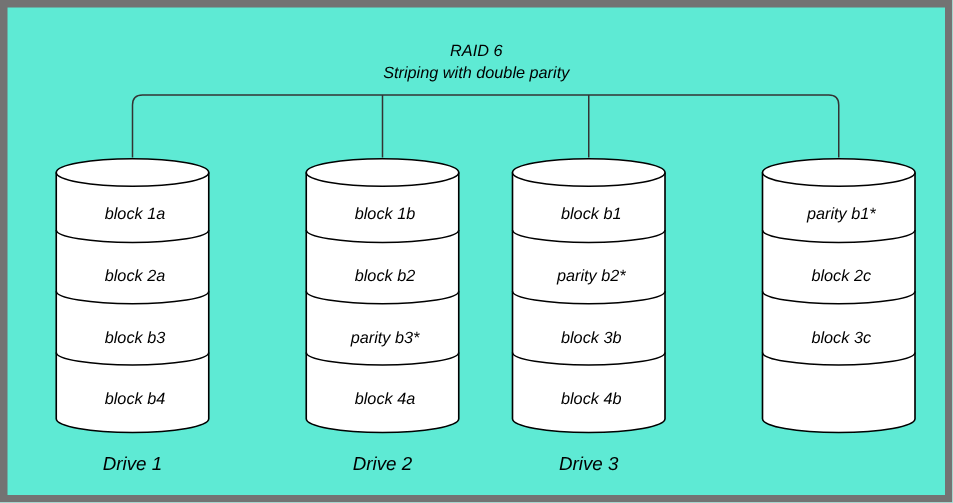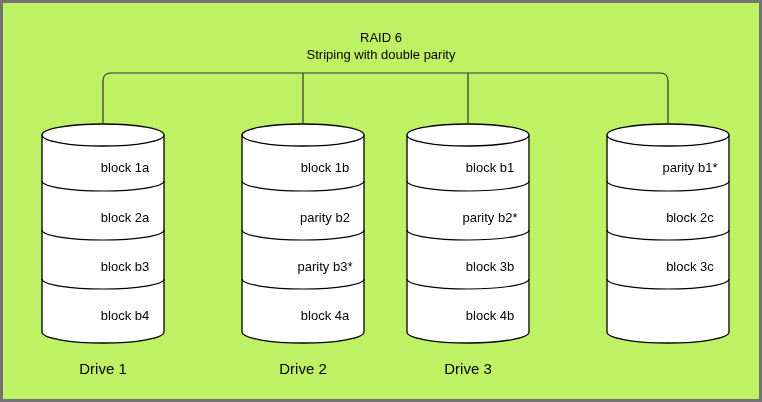--- a/index.html
+++ b/index.html
@@ -6,23 +6,24 @@
     margin: 0;
     padding: 0;
     background: #ffffff;
     font-family: "Liberation Sans", "DejaVu Sans", sans-serif;
   }
   .canvas {
     position: relative;
     width: 762px;
     height: 402px;
     box-sizing: border-box;
-    border: 3px solid #737373;
-    background: #bef264;
+    border: 6px solid #737373;
+    background: #5eead4;
     overflow: hidden;
+    font-style: italic;
   }
   .title {
     position: absolute;
     top: 26px;
     left: 0;
     right: 0;
     text-align: center;
     font-size: 13px;
     line-height: 17px;
     color: #000000;
@@ -52,21 +53,20 @@
   .block-label {
     position: absolute;
     left: 0;
     width: 128px;
     height: 16px;
     line-height: 16px;
     text-align: center;
     font-size: 13px;
     color: #000000;
     white-space: nowrap;
-    margin-left: 20px;
   }
   .bl-0 { top: 37px; }
   .bl-1 { top: 87px; }
   .bl-2 { top: 136px; }
   .bl-3 { top: 185px; }
   .drive-name {
     position: absolute;
     top: 237px;
     left: 0;
     width: 124px;
@@ -111,21 +111,21 @@
 
   <div class="drive d2">
     <svg class="cyl-svg" width="124" height="221" viewBox="0 0 124 221">
       <path d="M 1 12 L 1 209 A 61 11 0 0 0 123 209 L 123 12" fill="#ffffff" stroke="#000000" stroke-width="1.3"></path>
       <ellipse cx="62" cy="12" rx="61" ry="11" fill="#ffffff" stroke="#000000" stroke-width="1.3"></ellipse>
       <path d="M 1 58 A 61 10 0 0 0 123 58" fill="none" stroke="#000000" stroke-width="1.2"></path>
       <path d="M 1 107 A 61 10 0 0 0 123 107" fill="none" stroke="#000000" stroke-width="1.2"></path>
       <path d="M 1 156 A 61 10 0 0 0 123 156" fill="none" stroke="#000000" stroke-width="1.2"></path>
     </svg>
     <div class="block-label bl-0">block 1b</div>
-    <div class="block-label bl-1">parity b2</div>
+    <div class="block-label bl-1">block b2</div>
     <div class="block-label bl-2">parity b3*</div>
     <div class="block-label bl-3">block 4a</div>
     <div class="drive-name">Drive 2</div>
   </div>
 
   <div class="drive d3">
     <svg class="cyl-svg" width="124" height="221" viewBox="0 0 124 221">
       <path d="M 1 12 L 1 209 A 61 11 0 0 0 123 209 L 123 12" fill="#ffffff" stroke="#000000" stroke-width="1.3"></path>
       <ellipse cx="62" cy="12" rx="61" ry="11" fill="#ffffff" stroke="#000000" stroke-width="1.3"></ellipse>
       <path d="M 1 58 A 61 10 0 0 0 123 58" fill="none" stroke="#000000" stroke-width="1.2"></path>

